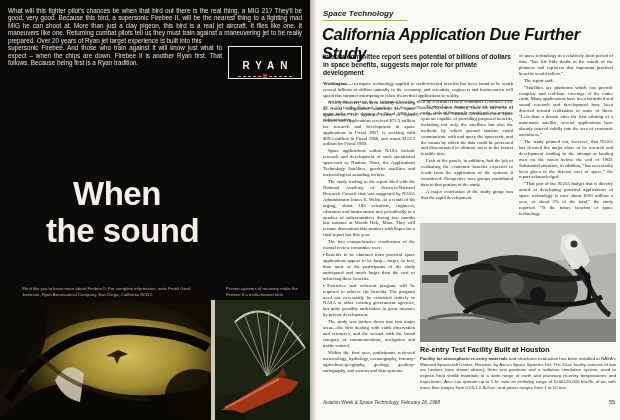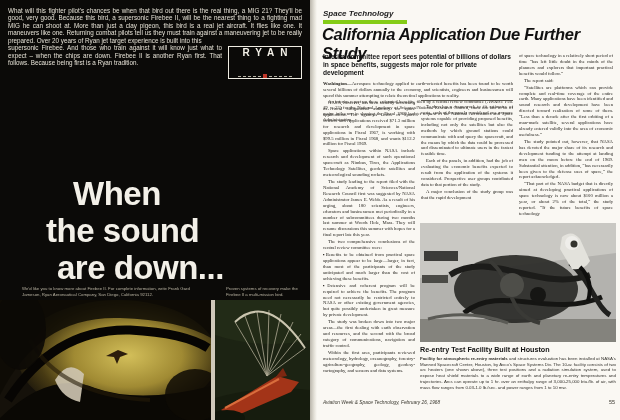--- a/index.html
+++ b/index.html
@@ -4,21 +4,21 @@
 <style>
   html,body{margin:0;padding:0;}
   body{width:620px;height:420px;overflow:hidden;background:#444;font-family:"Liberation Sans",sans-serif;}
   .spread{display:flex;width:620px;height:420px;}
 
   
   .page-ad{position:relative;width:310px;height:420px;background:#0b0a08;overflow:hidden;flex:none;}
   .ad-intro{padding:7px 8px 0 8px;color:#e6e2d6;font-size:6.3px;line-height:1.18;text-align:justify;}
   .ad-intro-bottom{display:flex;gap:6px;padding:0 8px;color:#e6e2d6;font-size:6.3px;line-height:1.18;}
   .ad-intro-bottom .part2{flex:1;text-align:justify;}
-  .ryan-logo{flex:none;width:72px;height:31px;border:1.5px solid #efece2;margin-top:2px;display:flex;flex-direction:column;align-items:center;justify-content:space-between;gap:2px;}
+  .ryan-logo{flex:none;width:72px;height:31px;border:1.5px solid #efece2;margin-top:2px;display:flex;flex-direction:column;align-items:center;justify-content:flex-end;gap:2px;}
   .ryan-logo .word{color:#f4f1e8;font-weight:bold;font-size:10px;letter-spacing:6px;text-indent:6px;}
   .ryan-logo .rule{display:flex;align-items:center;gap:2px;width:54px;}
   .ryan-logo .dash{flex:1;border-top:1px dashed #b7b2a4;height:0;}
   .ryan-logo .sq{width:4px;height:4px;background:#c0392b;flex:none;}
   .ad-headline{position:absolute;left:13px;top:176px;width:230px;color:#f3f0e8;font-weight:bold;font-size:33px;line-height:1.12;letter-spacing:-0.5px;}
   .ad-headline .l1{margin-left:60px;}
   .ad-headline .l2{margin-left:33px;}
   .ad-headline .l3{margin-left:44px;}
   .ad-captions{position:absolute;left:0;top:286px;width:310px;display:flex;}
   .ad-cap{color:#b9b3a2;font-size:4.3px;line-height:1.3;}
@@ -26,21 +26,21 @@
   .ad-cap.right{width:80px;margin-left:32px;}
   .art-row{position:absolute;left:0;top:300px;width:310px;height:120px;display:flex;}
   .art-left{width:211px;height:120px;flex:none;}
   .art-divider{width:4px;height:120px;background:#cfc9ba;flex:none;}
   .art-right{width:95px;height:120px;flex:none;}
   .art-row svg{display:block;}
 
   
   .page-article{position:relative;width:310px;height:420px;background:#faf8f3;flex:none;overflow:hidden;}
   .gutter{position:absolute;left:0;top:0;width:7px;height:420px;background:linear-gradient(90deg,#b9b5ab,#e4e1d8 60%,#faf8f3);}
-  .sec-head{position:absolute;left:13px;top:9px;font-style:italic;font-weight:bold;font-size:8px;color:#1c1c1c;border-bottom:4px solid #84cc16;padding-bottom:2px;padding-right:14px;}
+  .sec-head{position:absolute;left:13px;top:9px;font-style:italic;font-weight:bold;font-size:8px;color:#1c1c1c;border-bottom:1px solid #84cc16;padding-bottom:2px;padding-right:14px;}
   .art-title{position:absolute;left:12px;top:25px;width:296px;font-style:italic;font-weight:bold;font-size:16.5px;letter-spacing:-0.3px;color:#111;}
   .intro-block{position:absolute;left:13px;top:53px;width:190px;}
   .art-subtitle{font-weight:bold;font-size:6.6px;line-height:1.25;color:#151515;margin-bottom:3px;}
   .serif{font-family:"Liberation Serif",serif;}
   .bodytext{font-size:4.7px;line-height:1.26;color:#26241f;text-align:justify;}
   .bodytext p{margin:0 0 1px 0;}
   .bodytext p.ind{text-indent:5px;}
   .col{position:absolute;overflow:hidden;}
   .col1{left:13px;top:100px;width:92px;height:292px;}
   .col2{left:111px;top:100px;width:92px;height:121px;border-top:1px solid #55524a;padding-top:3px;}
@@ -69,21 +69,20 @@
           <span class="dash"></span>
           <span class="sq"></span>
           <span class="dash"></span>
         </div>
       </div>
     </div>
 
     <div class="ad-headline">
       <div class="l1">When</div>
       <div class="l2">the sound</div>
-      <div class="l3">are down...</div>
     </div>
 
     <div class="ad-captions">
       <div class="ad-cap left">We'd like you to know more about Firebee II. For complete information, write Frank Gard Jameson, Ryan Aeronautical Company, San Diego, California 92112.</div>
       <div class="ad-cap right">Proven systems of recovery make the Firebee II a multi-mission bird.</div>
     </div>
 
     <div class="art-row">
       <div class="art-left">
         <svg width="211" height="120" viewBox="0 0 211 120">

